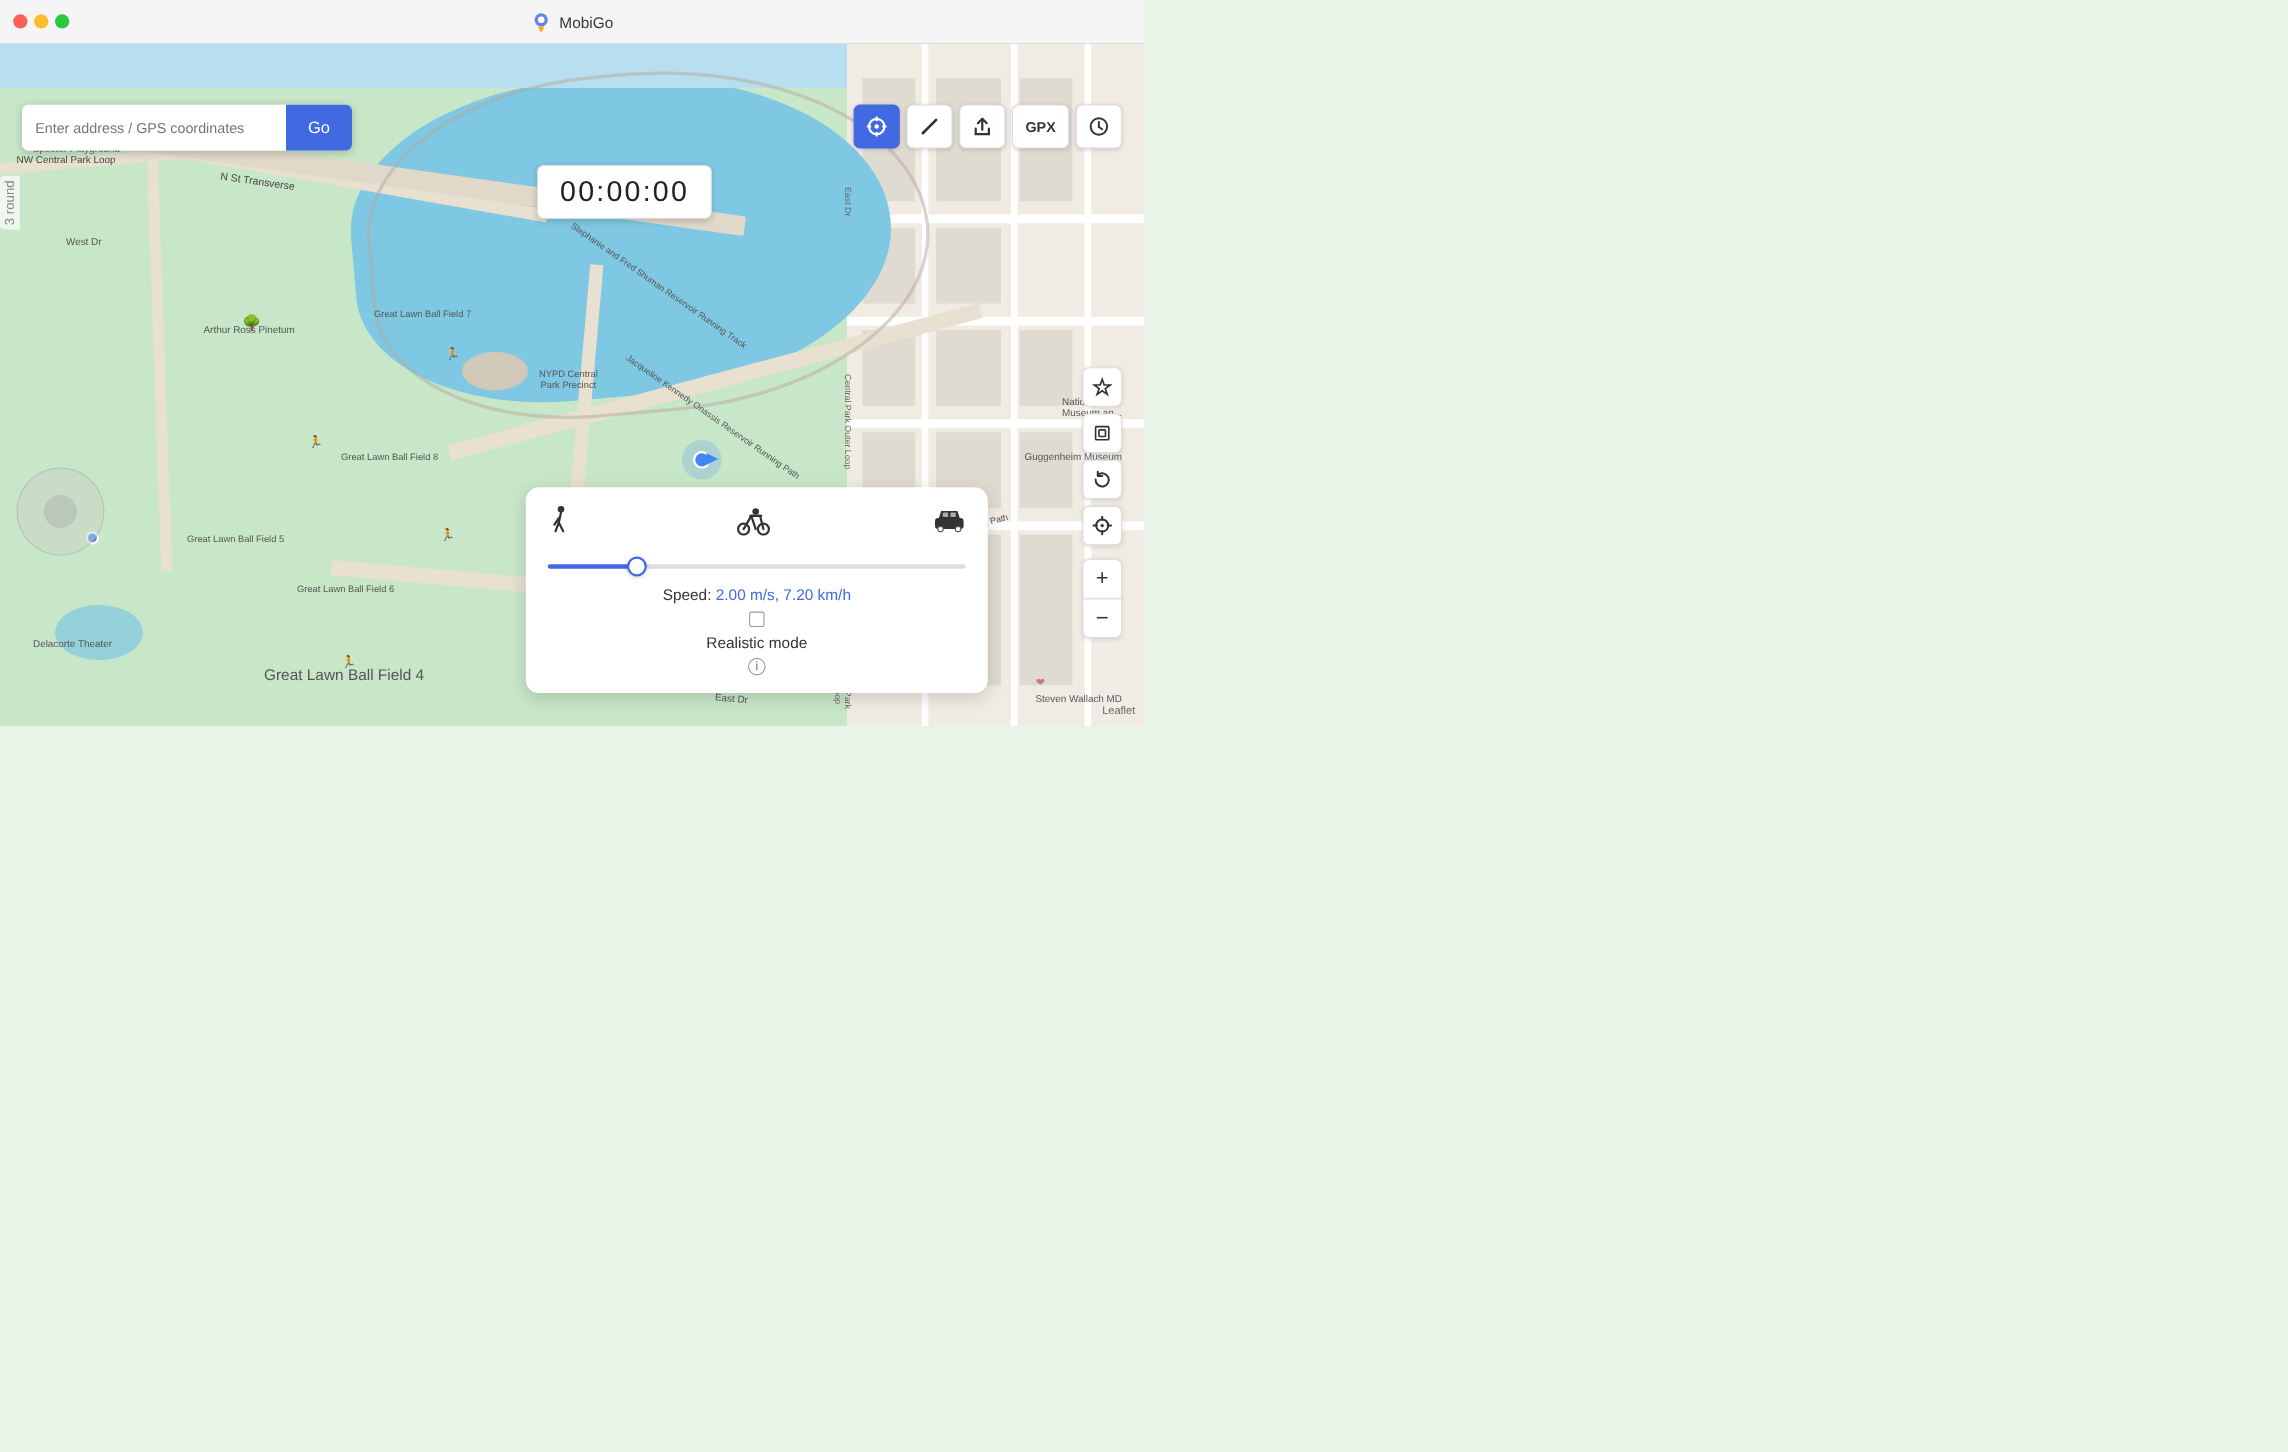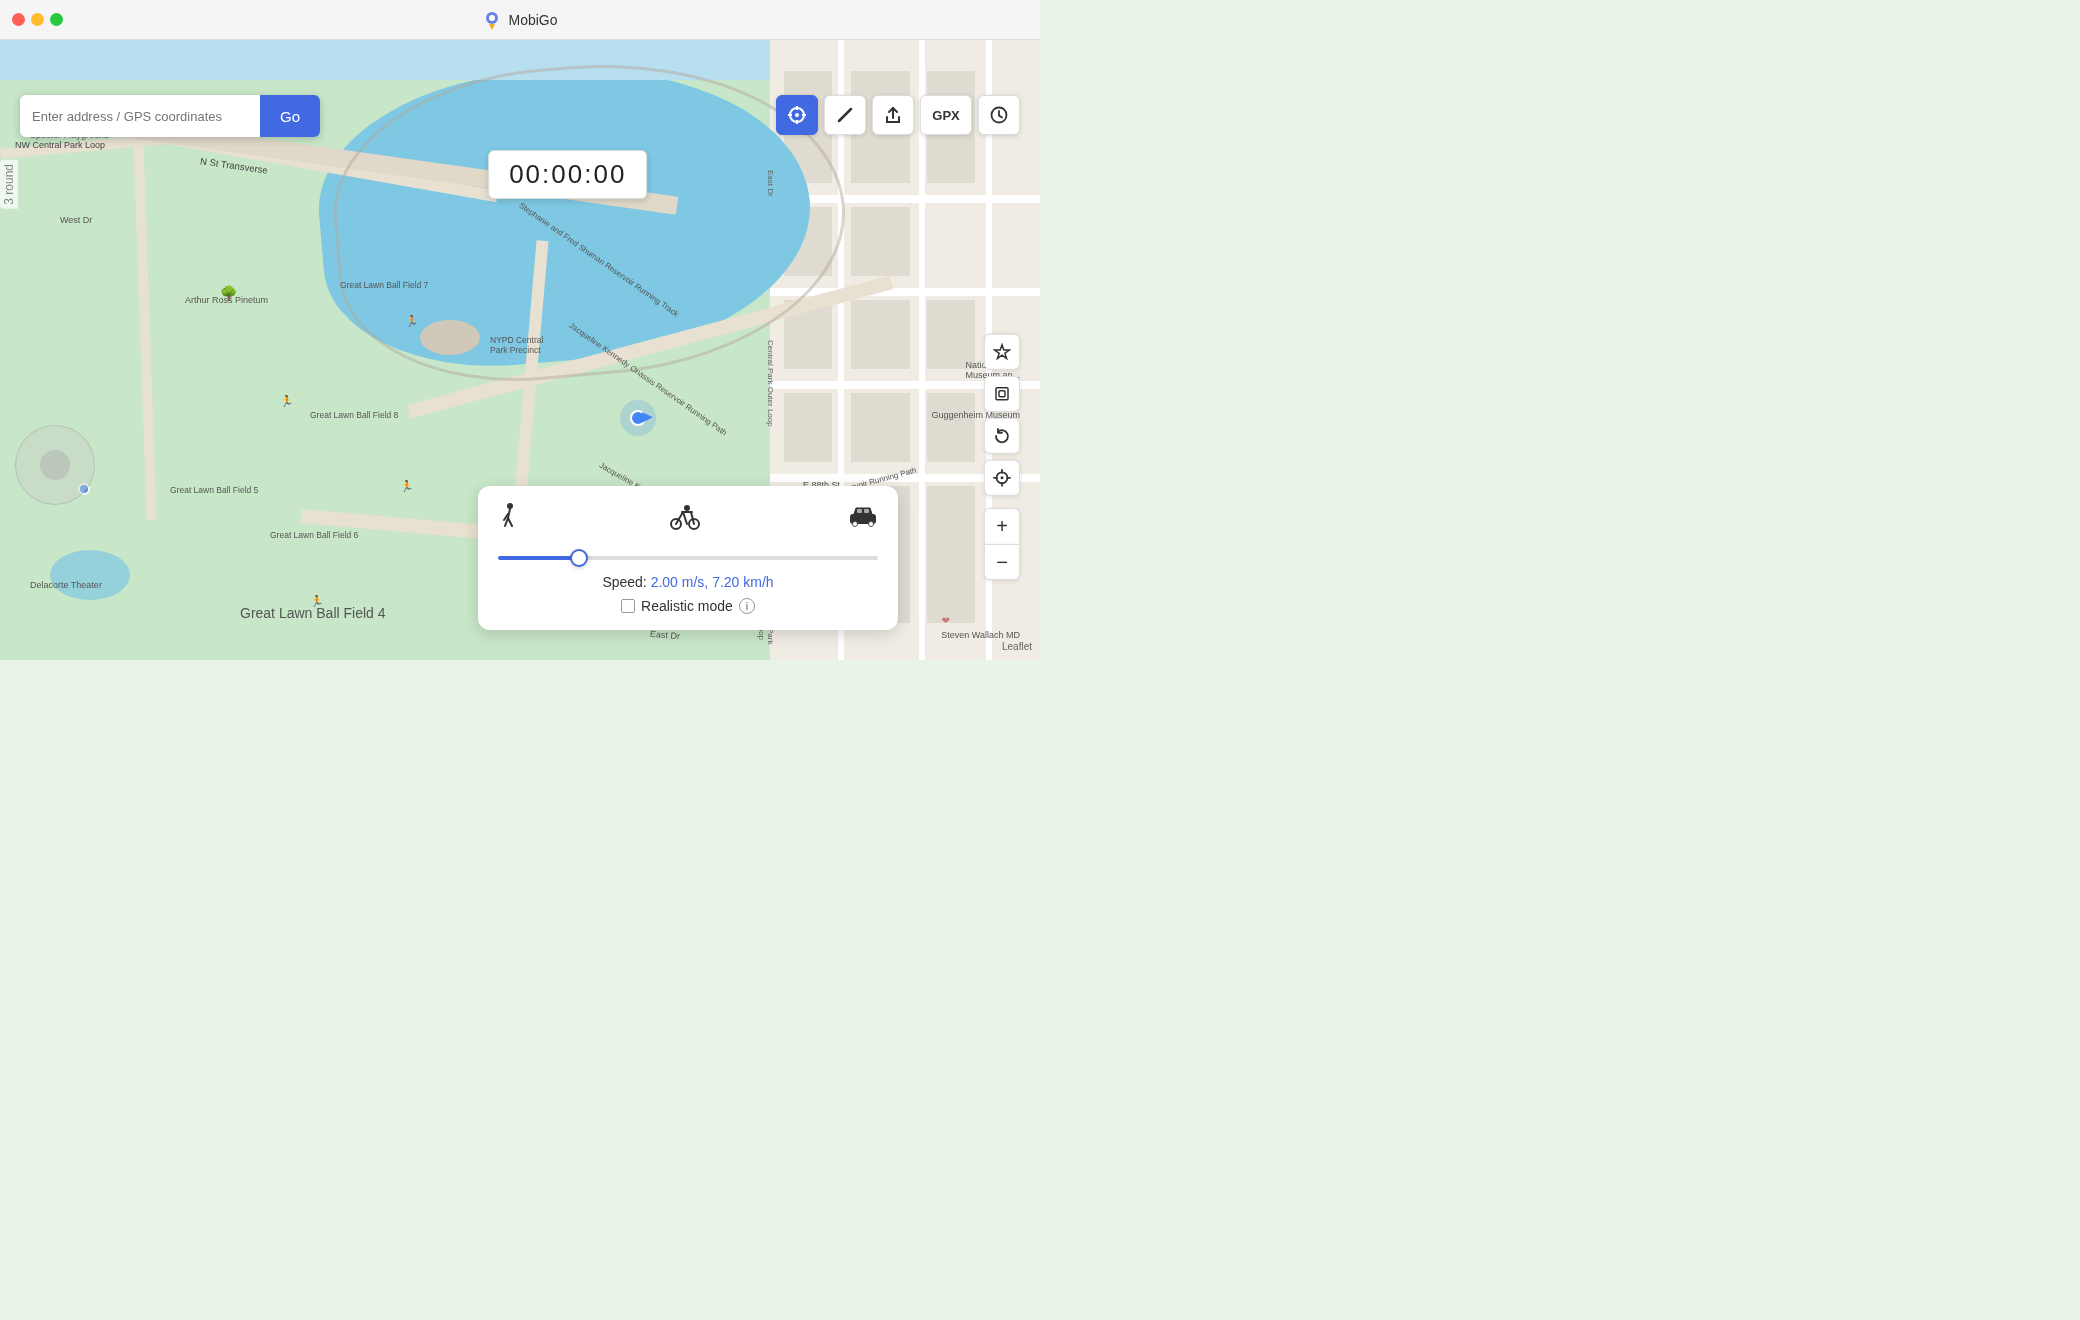--- a/index.html
+++ b/index.html
@@ -248,20 +248,21 @@
       color: #4169e1;
       font-weight: 500;
     }
     .realistic-mode {
       display: flex;
       align-items: center;
       justify-content: center;
       gap: 6px;
       font-size: 14px;
       color: #333;
+      flex-direction: column;
     }
     .realistic-checkbox {
       width: 14px;
       height: 14px;
       border: 1px solid #999;
       background: #fff;
       display: inline-block;
       border-radius: 2px;
       cursor: pointer;
     }
@@ -443,21 +444,21 @@
 
     <div style="position:absolute;top:245px;left:220px;font-size:14px;">🌳</div>
 
     <div style="position:absolute;top:240px;left:340px;font-size:8.5px;color:#555;">Great Lawn Ball Field 7</div>
 
     <div style="position:absolute;top:275px;left:405px;font-size:11px;color:#777;">🏃</div>
     <div style="position:absolute;top:355px;left:280px;font-size:11px;color:#777;">🏃</div>
     <div style="position:absolute;top:440px;left:400px;font-size:11px;color:#777;">🏃</div>
     <div style="position:absolute;top:555px;left:310px;font-size:11px;color:#777;">🏃</div>
 
-    <div style="position:absolute;top:295px;left:490px;font-size:8.5px;color:#555;">NYPD Central<br>Park Precinct</div>
+    <div style="position:absolute;top:295px;left:490px;font-size:8.5px;color:#555;text-align:center;">NYPD Central<br>Park Precinct</div>
 
     <div style="position:absolute;top:370px;left:310px;font-size:8.5px;color:#555;">Great Lawn Ball Field 8</div>
     <div style="position:absolute;top:445px;left:170px;font-size:8.5px;color:#555;">Great Lawn Ball Field 5</div>
     <div style="position:absolute;top:490px;left:270px;font-size:8.5px;color:#555;">Great Lawn Ball Field 6</div>
     <div style="position:absolute;top:565px;left:240px;font-size:14px;color:#555;">Great Lawn Ball Field 4</div>
 
     <div style="position:absolute;top:160px;left:520px;font-size:8px;color:#555;transform:rotate(35deg);transform-origin:left center;">Stephanie and Fred Shuman Reservoir Running Track</div>
     <div style="position:absolute;top:280px;left:570px;font-size:8px;color:#555;transform:rotate(35deg);transform-origin:left center;">Jacqueline Kennedy Onassis Reservoir Running Path</div>
     <div style="position:absolute;top:420px;left:600px;font-size:8px;color:#555;transform:rotate(30deg);transform-origin:left center;">Jacqueline Kennedy Onassis Reservoir Running Path</div>
     <div style="position:absolute;top:450px;left:730px;font-size:8px;color:#555;transform:rotate(-15deg);">Stephanie and Fred Shuman Reservoir Running Path</div>

